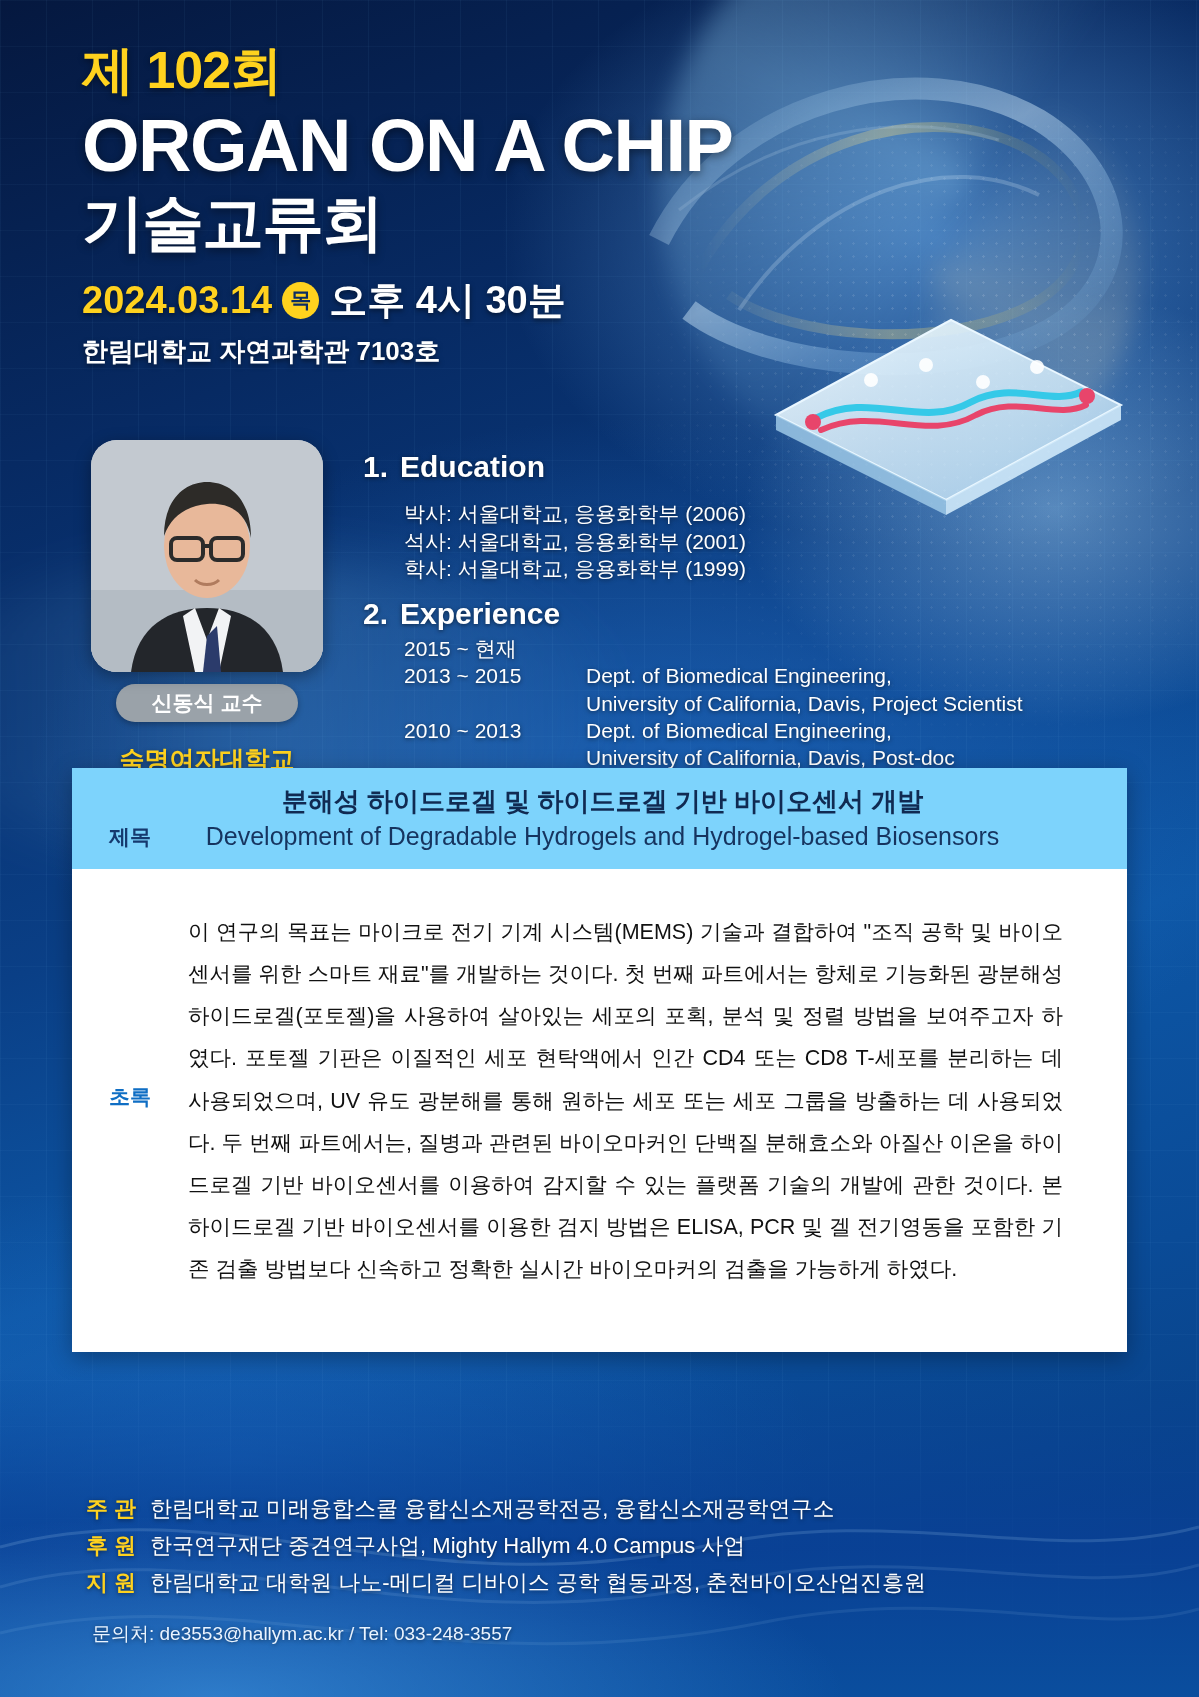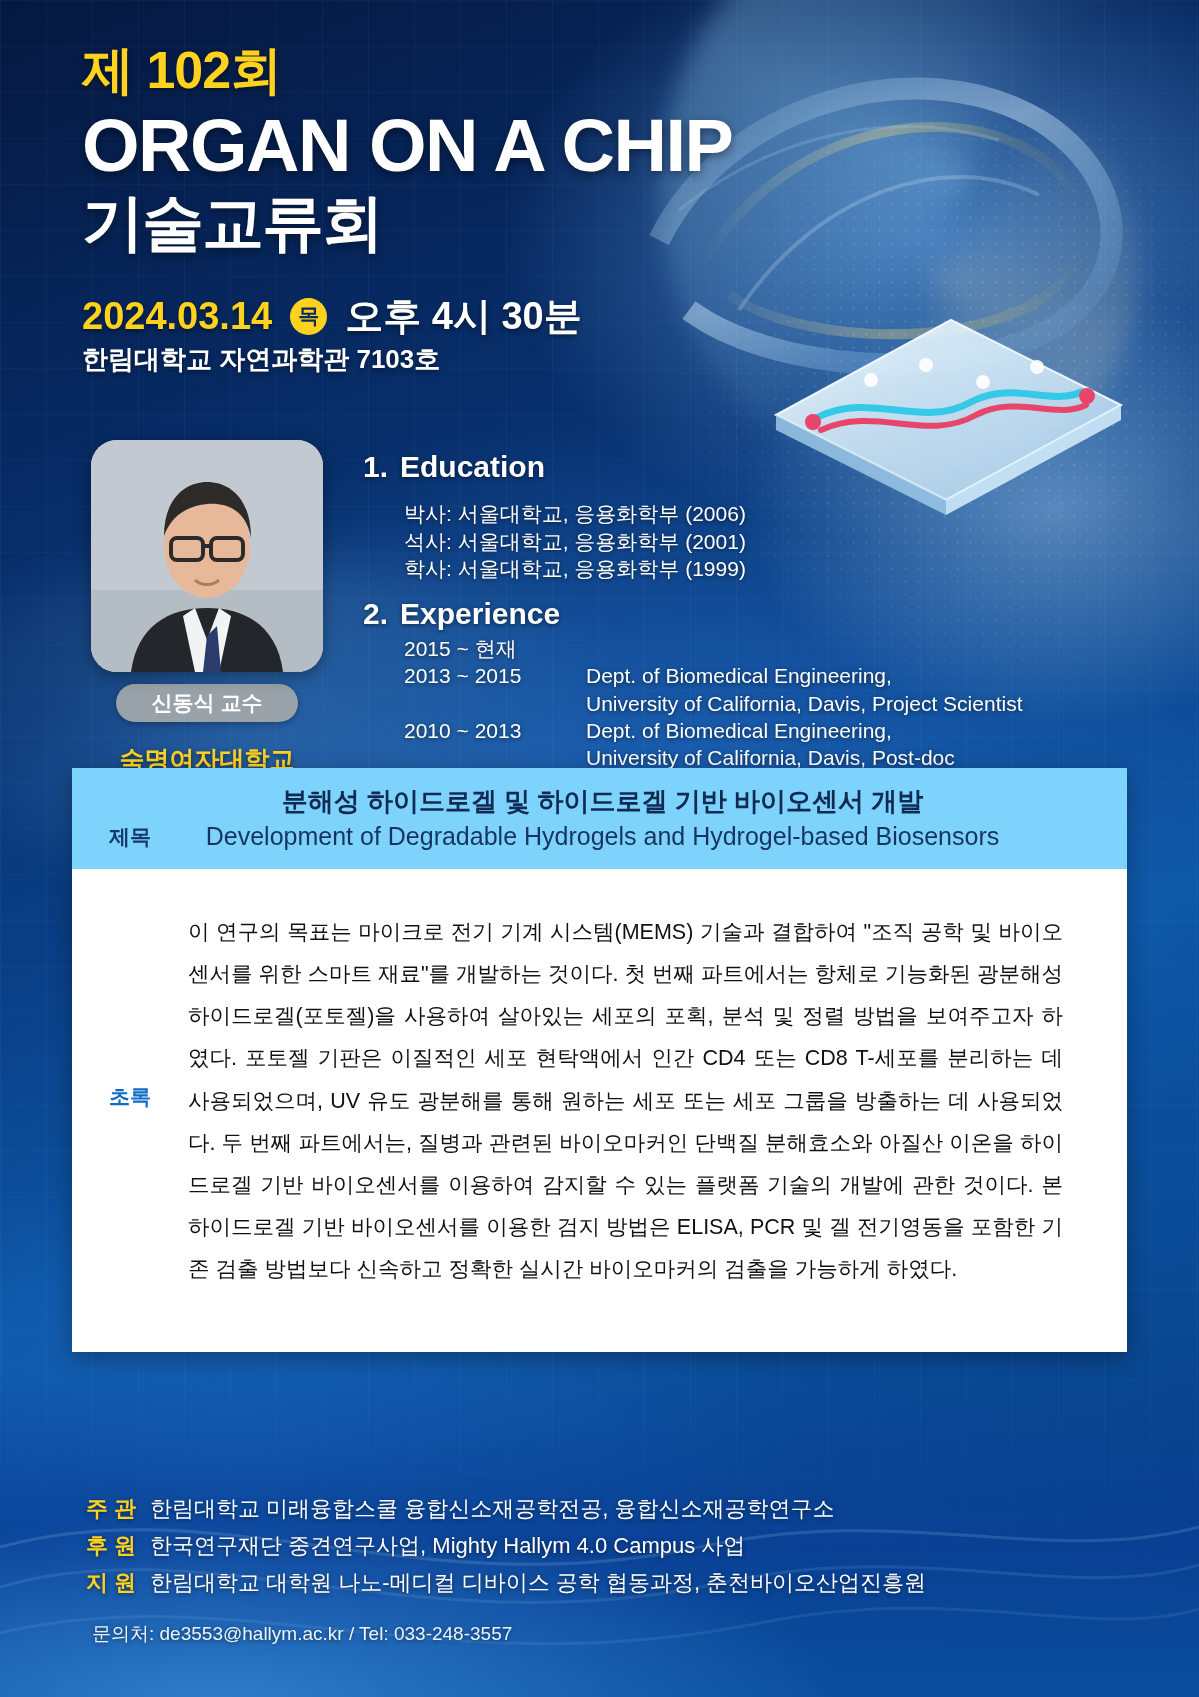--- a/index.html
+++ b/index.html
@@ -70,30 +70,30 @@
     font-size: 74px; font-weight: 800; color: #ffffff; letter-spacing: -1.5px;
     line-height: 1.02; margin-top: 2px;
     text-shadow: 0 3px 10px rgba(0,0,0,.45);
   }
   .title-sub {
     font-size: 62px; font-weight: 800; color: #ffffff; letter-spacing: -2px;
     line-height: 1.15; margin-top: 4px;
     text-shadow: 0 3px 10px rgba(0,0,0,.45);
   }
   .datetime-row {
-    margin-top: 32px; display: flex; align-items: center; gap: 16px;
+    margin-top: 16px; display: flex; align-items: center; gap: 8px;
   }
   .date-text { font-size: 38px; font-weight: 800; color: #ffd21e; text-shadow: 0 2px 5px rgba(0,0,0,.5); }
   .day-badge {
     width: 37px; height: 37px; border-radius: 50%; background: #ffd21e; color: #0b2c63;
     font-size: 21px; font-weight: 800; display: flex; align-items: center; justify-content: center;
     margin: 0 2px;
   }
   .time-text { font-size: 38px; font-weight: 800; color: #ffffff; text-shadow: 0 2px 5px rgba(0,0,0,.5); }
-  .venue { font-size: 26px; font-weight: 700; color: #ffffff; text-shadow: 0 2px 5px rgba(0,0,0,.5); }
+  .venue { margin-top: 8px; font-size: 26px; font-weight: 700; color: #ffffff; text-shadow: 0 2px 5px rgba(0,0,0,.5); }
 
   
   .uni-logo {
     position: absolute; right: 64px; top: 66px;
     display: flex; align-items: center; gap: 10px;
   }
   .uni-logo .mark { width: 56px; height: 42px; }
   .uni-logo .name {
     font-size: 31px; font-weight: 800; color: #ffffff; letter-spacing: -1px;
     text-shadow: 0 2px 6px rgba(0,0,0,.4);

